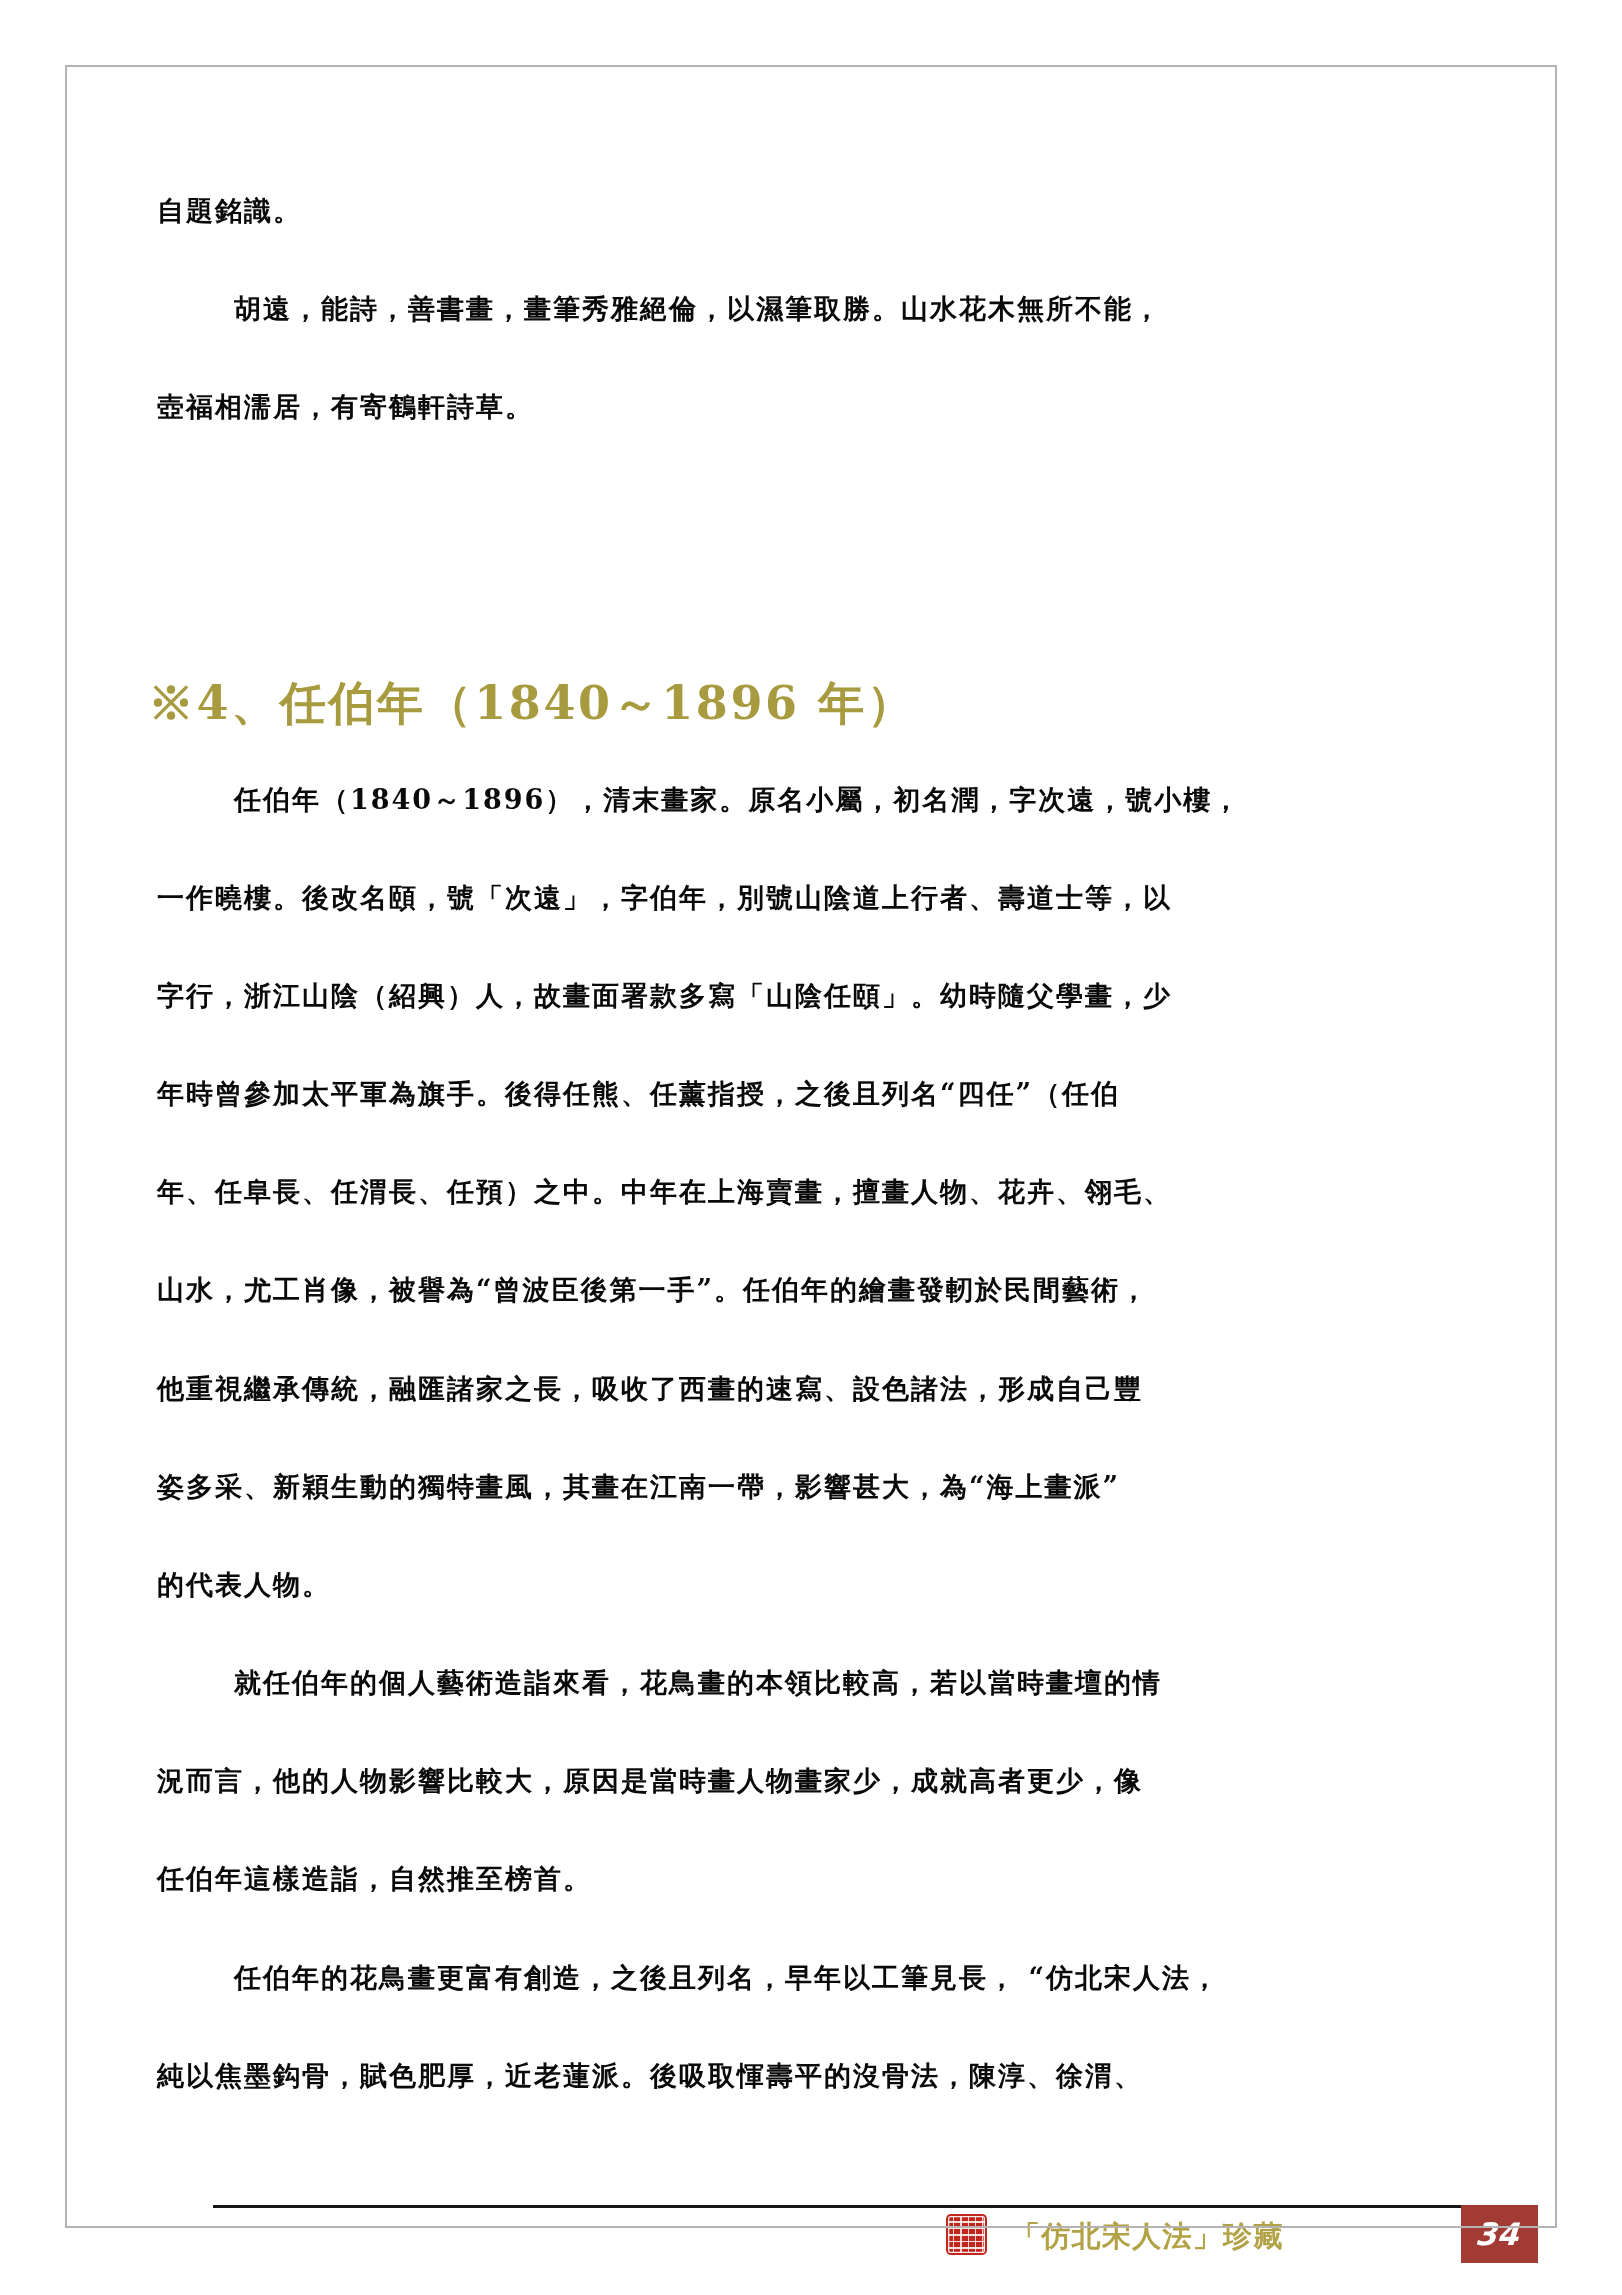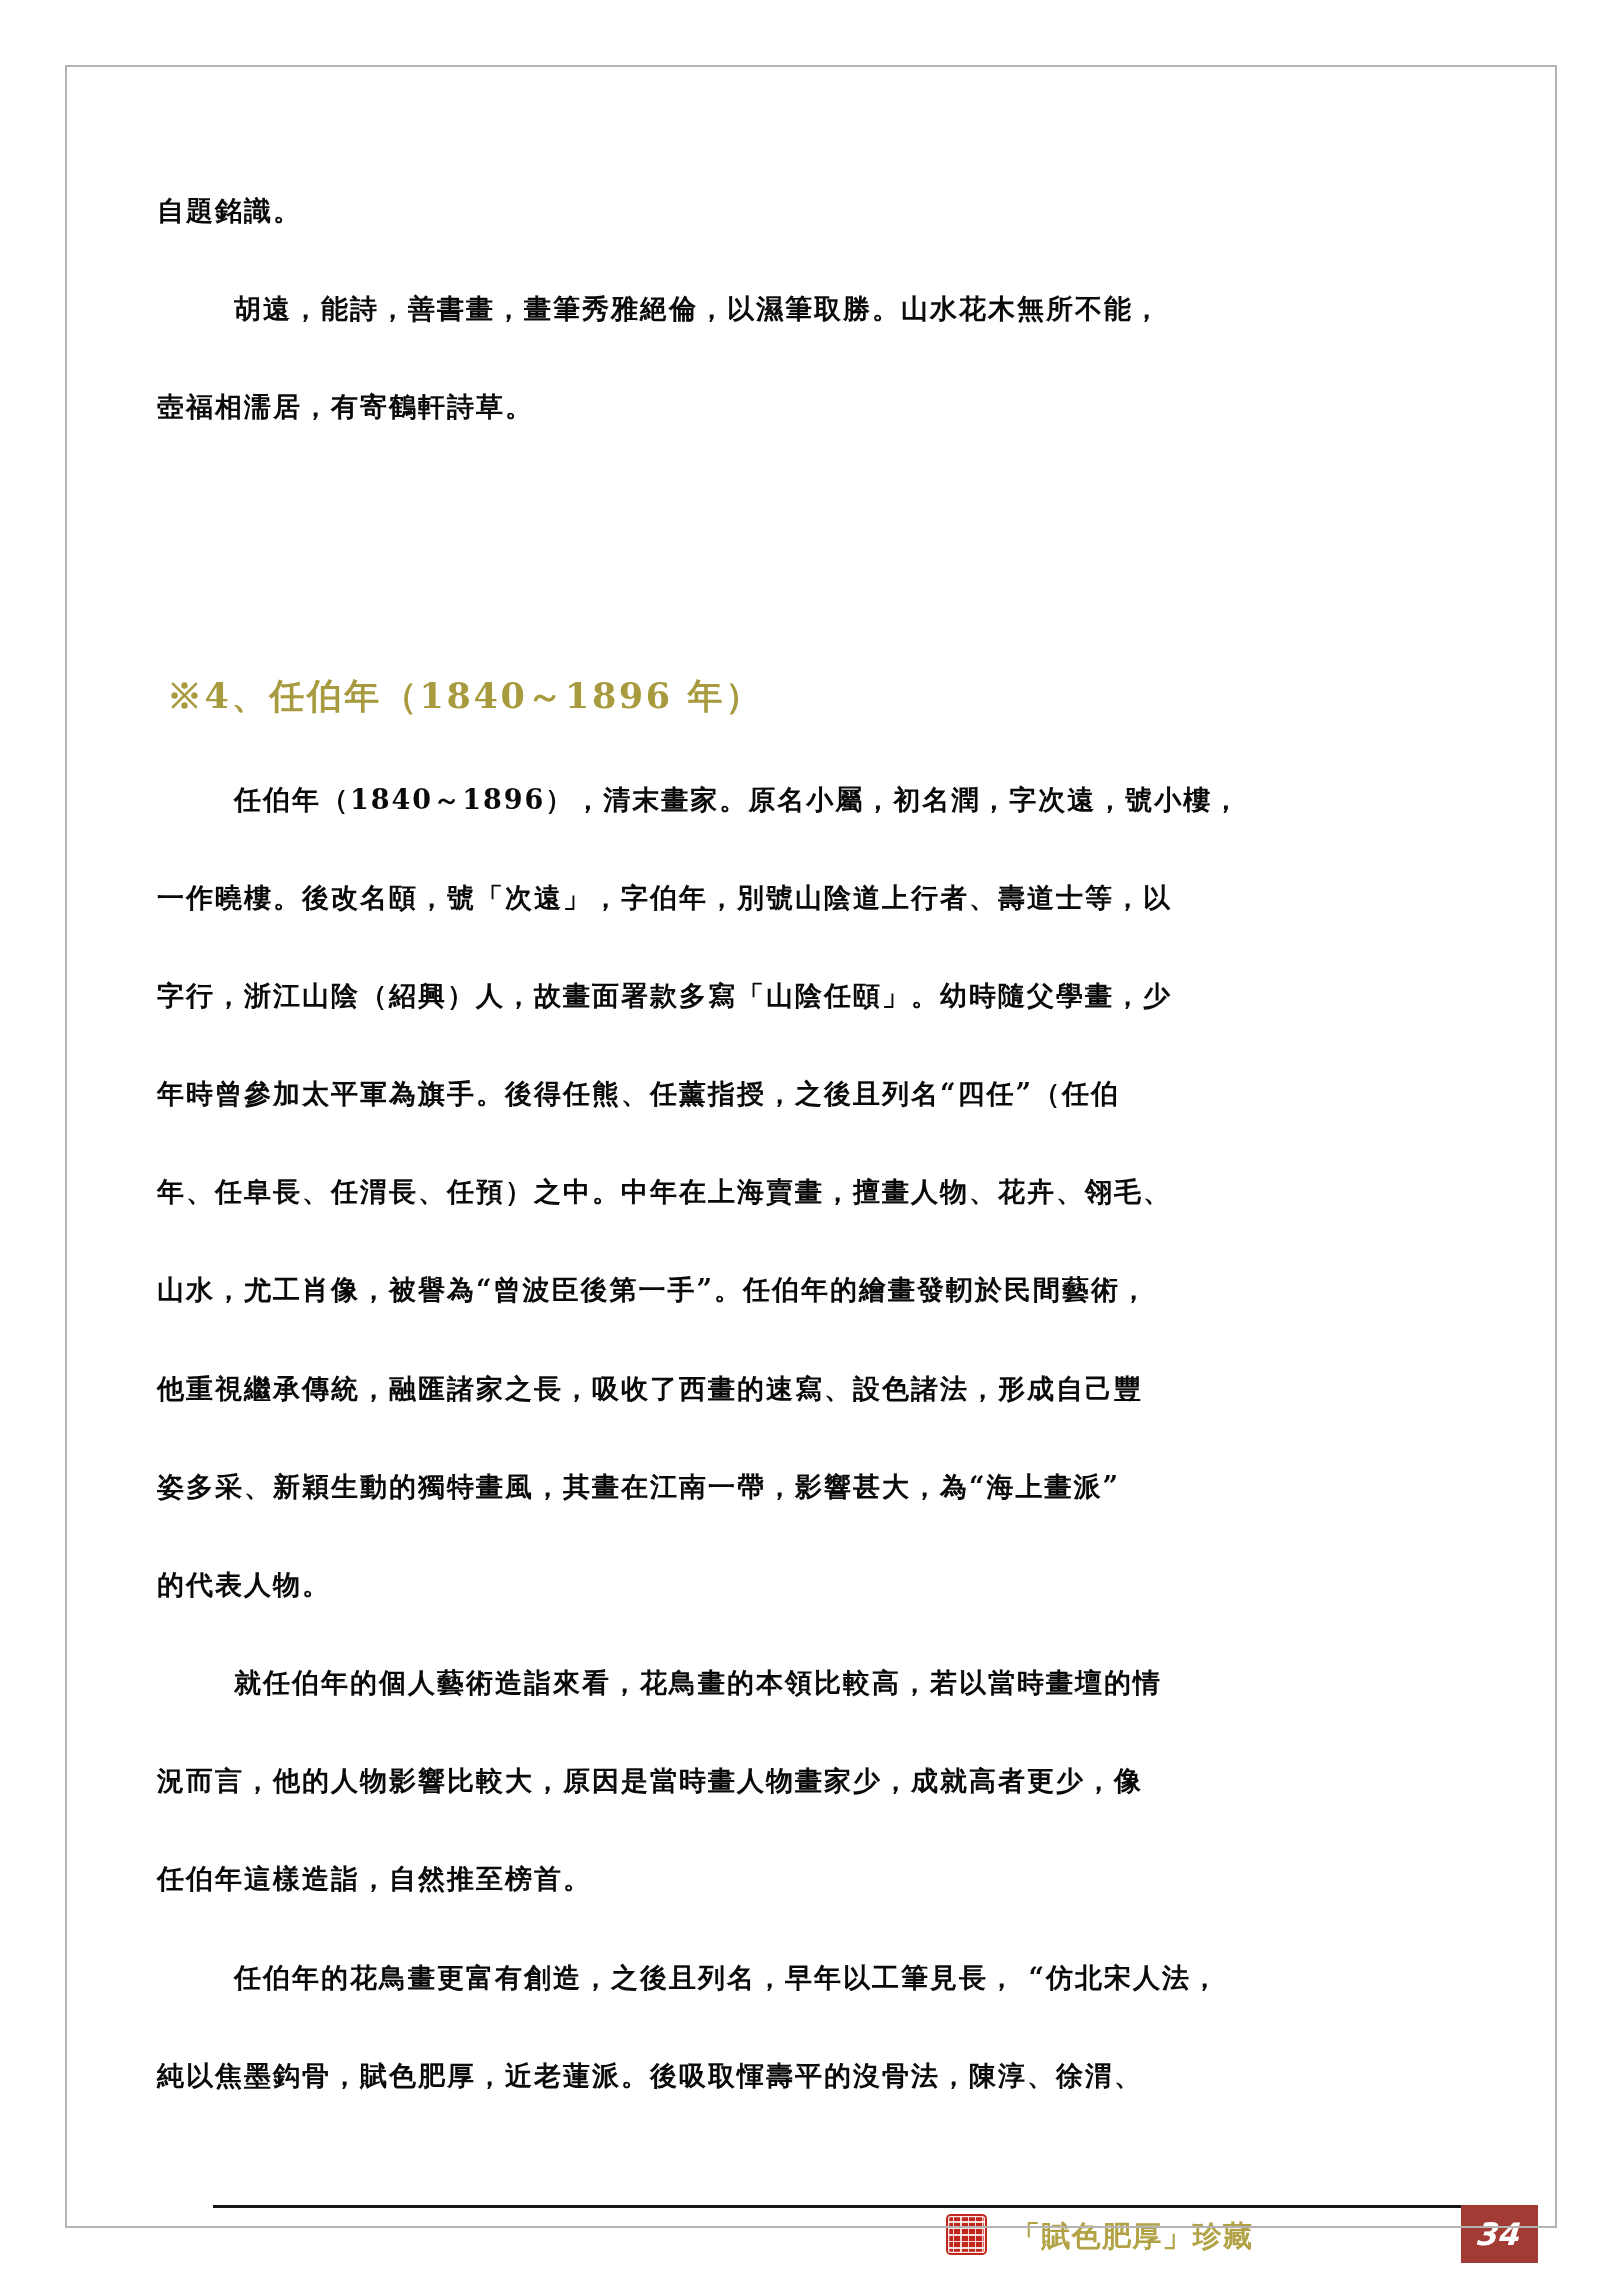--- a/index.html
+++ b/index.html
@@ -22,22 +22,22 @@
     border:2px solid var(--border-gray);
     background:transparent;pointer-events:none;z-index:50;
   }
   .bodyline{
     position:absolute;left:157px;width:1322px;
     font-size:27px;letter-spacing:2px;line-height:46px;
     font-weight:600;color:var(--text-black);white-space:nowrap;
   }
   .indent{padding-left:77px;}
   .heading{
-    position:absolute;left:167px;top:673px;
-    font-size:35px;font-weight:700;letter-spacing:2.6px;
+    position:absolute;left:148px;top:673px;
+    font-size:46px;font-weight:700;letter-spacing:2.6px;
     color:var(--accent-gold);white-space:nowrap;
   }
   .footer-rule{
     position:absolute;left:213px;top:2205px;width:1249px;height:3.3px;
     background:#161616;
   }
   .seal{
     position:absolute;left:946px;top:2214px;width:41px;height:41px;
     border-radius:4.6px;
     background:
@@ -86,17 +86,17 @@
 
 <div class="bodyline indent" style="top:1660px">就任伯年的個人藝術造詣來看，花鳥畫的本領比較高，若以當時畫壇的情</div>
 <div class="bodyline" style="top:1758px">況而言，他的人物影響比較大，原因是當時畫人物畫家少，成就高者更少，像</div>
 <div class="bodyline" style="top:1856px">任伯年這樣造詣，自然推至榜首。</div>
 
 <div class="bodyline indent" style="top:1955px">任伯年的花鳥畫更富有創造，之後且列名，早年以工筆見長， “仿北宋人法，</div>
 <div class="bodyline" style="top:2053px">純以焦墨鈎骨，賦色肥厚，近老蓮派。後吸取惲壽平的沒骨法，陳淳、徐渭、</div>
 
 <div class="footer-rule"></div>
 <div class="seal"></div>
-<div class="footer-label">「賦色肥厚」珍藏</div>
+<div class="footer-label">「仿北宋人法」珍藏</div>
 <div class="page-number-box">
   <span class="page-number">34</span>
 </div>
 
 
 </body></html>

